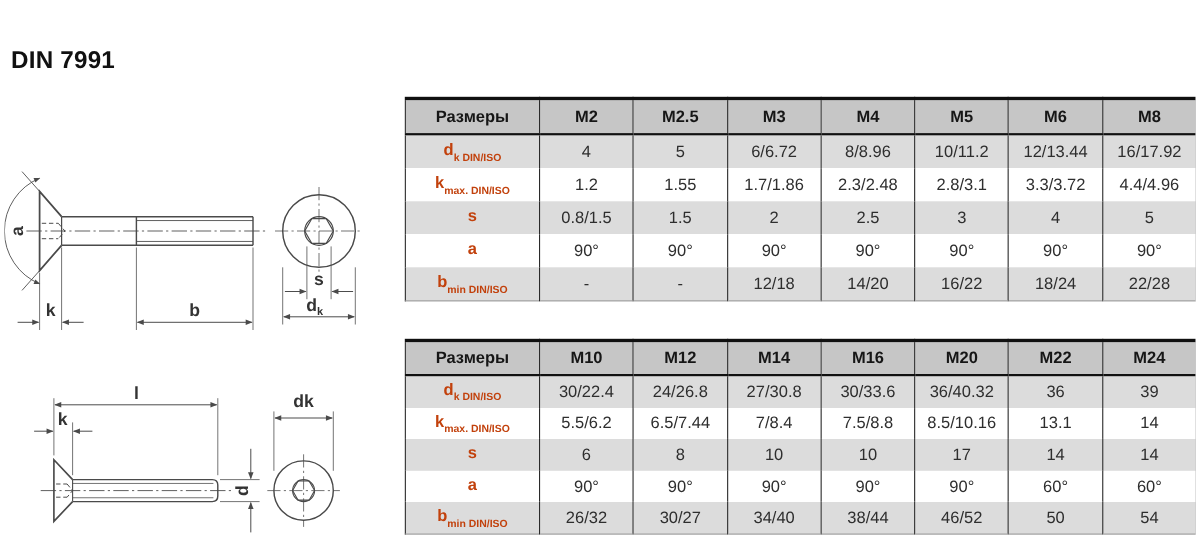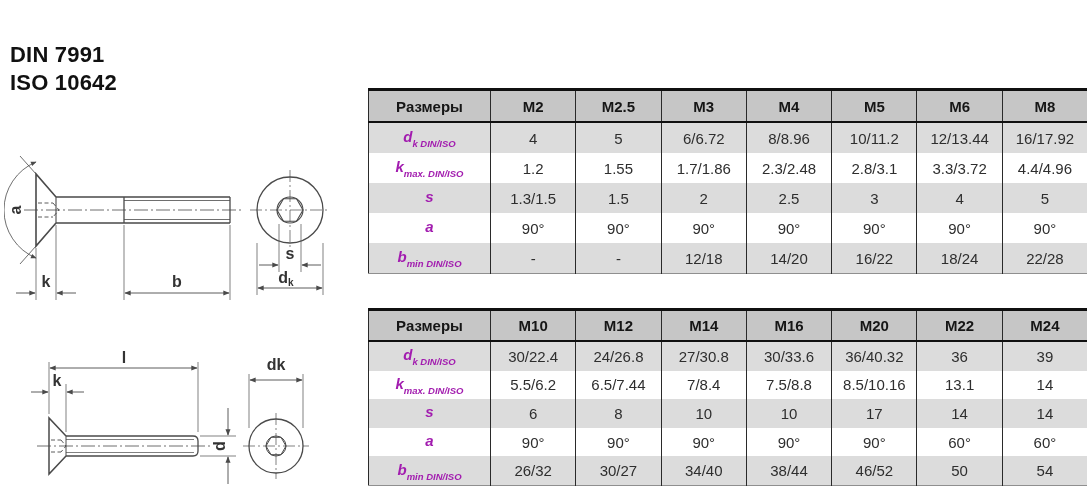--- a/index.html
+++ b/index.html
@@ -25,32 +25,31 @@
   table.spec col.c-label{width:122px;}
   .spec th,.spec td{padding:0;text-align:center;vertical-align:middle;overflow:hidden;white-space:nowrap;}
   .spec tr > *:not(:first-child){border-left:1.4px solid #2a2a2a;}
   .spec thead th{background:#c6c6c6;border-bottom:2.6px solid #101010;
                  font-size:15px;font-weight:bold;color:#161616;height:30px;}
   .tw2 .spec thead th{height:29px;}
   .spec tbody th,.spec td{height:30px;font-size:15px;color:#2e2e2e;}
   .tw2 .spec tbody th,.tw2 .spec td{height:28.6px;}
   .spec tbody tr:nth-child(odd){background:#dcdcdc;}
   .spec tbody tr:nth-child(even){background:#ffffff;}
-  .spec tbody th{font-weight:bold;color:#a21caf;font-style:italic;}
+  .spec tbody th{font-weight:bold;color:#c2410c;}
   .spec tbody th sub{font-size:9.5px;font-weight:bold;position:relative;bottom:-1px;}
   .spec td{font-weight:400;}
 </style>
 </head>
 <body>
 
 <div class="page">
 
   <div class="titles">
     <div class="std">DIN 7991</div>
-    <div class="std">ISO 10642</div>
   </div>
 
   <svg class="drawing d1" viewBox="0 0 352 160">
     <defs>
       <marker id="arr1" viewBox="0 0 10 10" refX="9" refY="5" markerWidth="9" markerHeight="7" orient="auto-start-reverse">
         <path d="M0,1 L10,5 L0,9 z" fill="#4a4a4a"></path>
       </marker>
     </defs>
     <g stroke="#4a4a4a" fill="none">
 
@@ -180,21 +179,21 @@
             <td>1.2</td>
             <td>1.55</td>
             <td>1.7/1.86</td>
             <td>2.3/2.48</td>
             <td>2.8/3.1</td>
             <td>3.3/3.72</td>
             <td>4.4/4.96</td>
           </tr>
           <tr>
             <th><span>s</span><sub></sub></th>
-            <td>1.3/1.5</td>
+            <td>0.8/1.5</td>
             <td>1.5</td>
             <td>2</td>
             <td>2.5</td>
             <td>3</td>
             <td>4</td>
             <td>5</td>
           </tr>
           <tr>
             <th><span>a</span><sub></sub></th>
             <td>90°</td>

